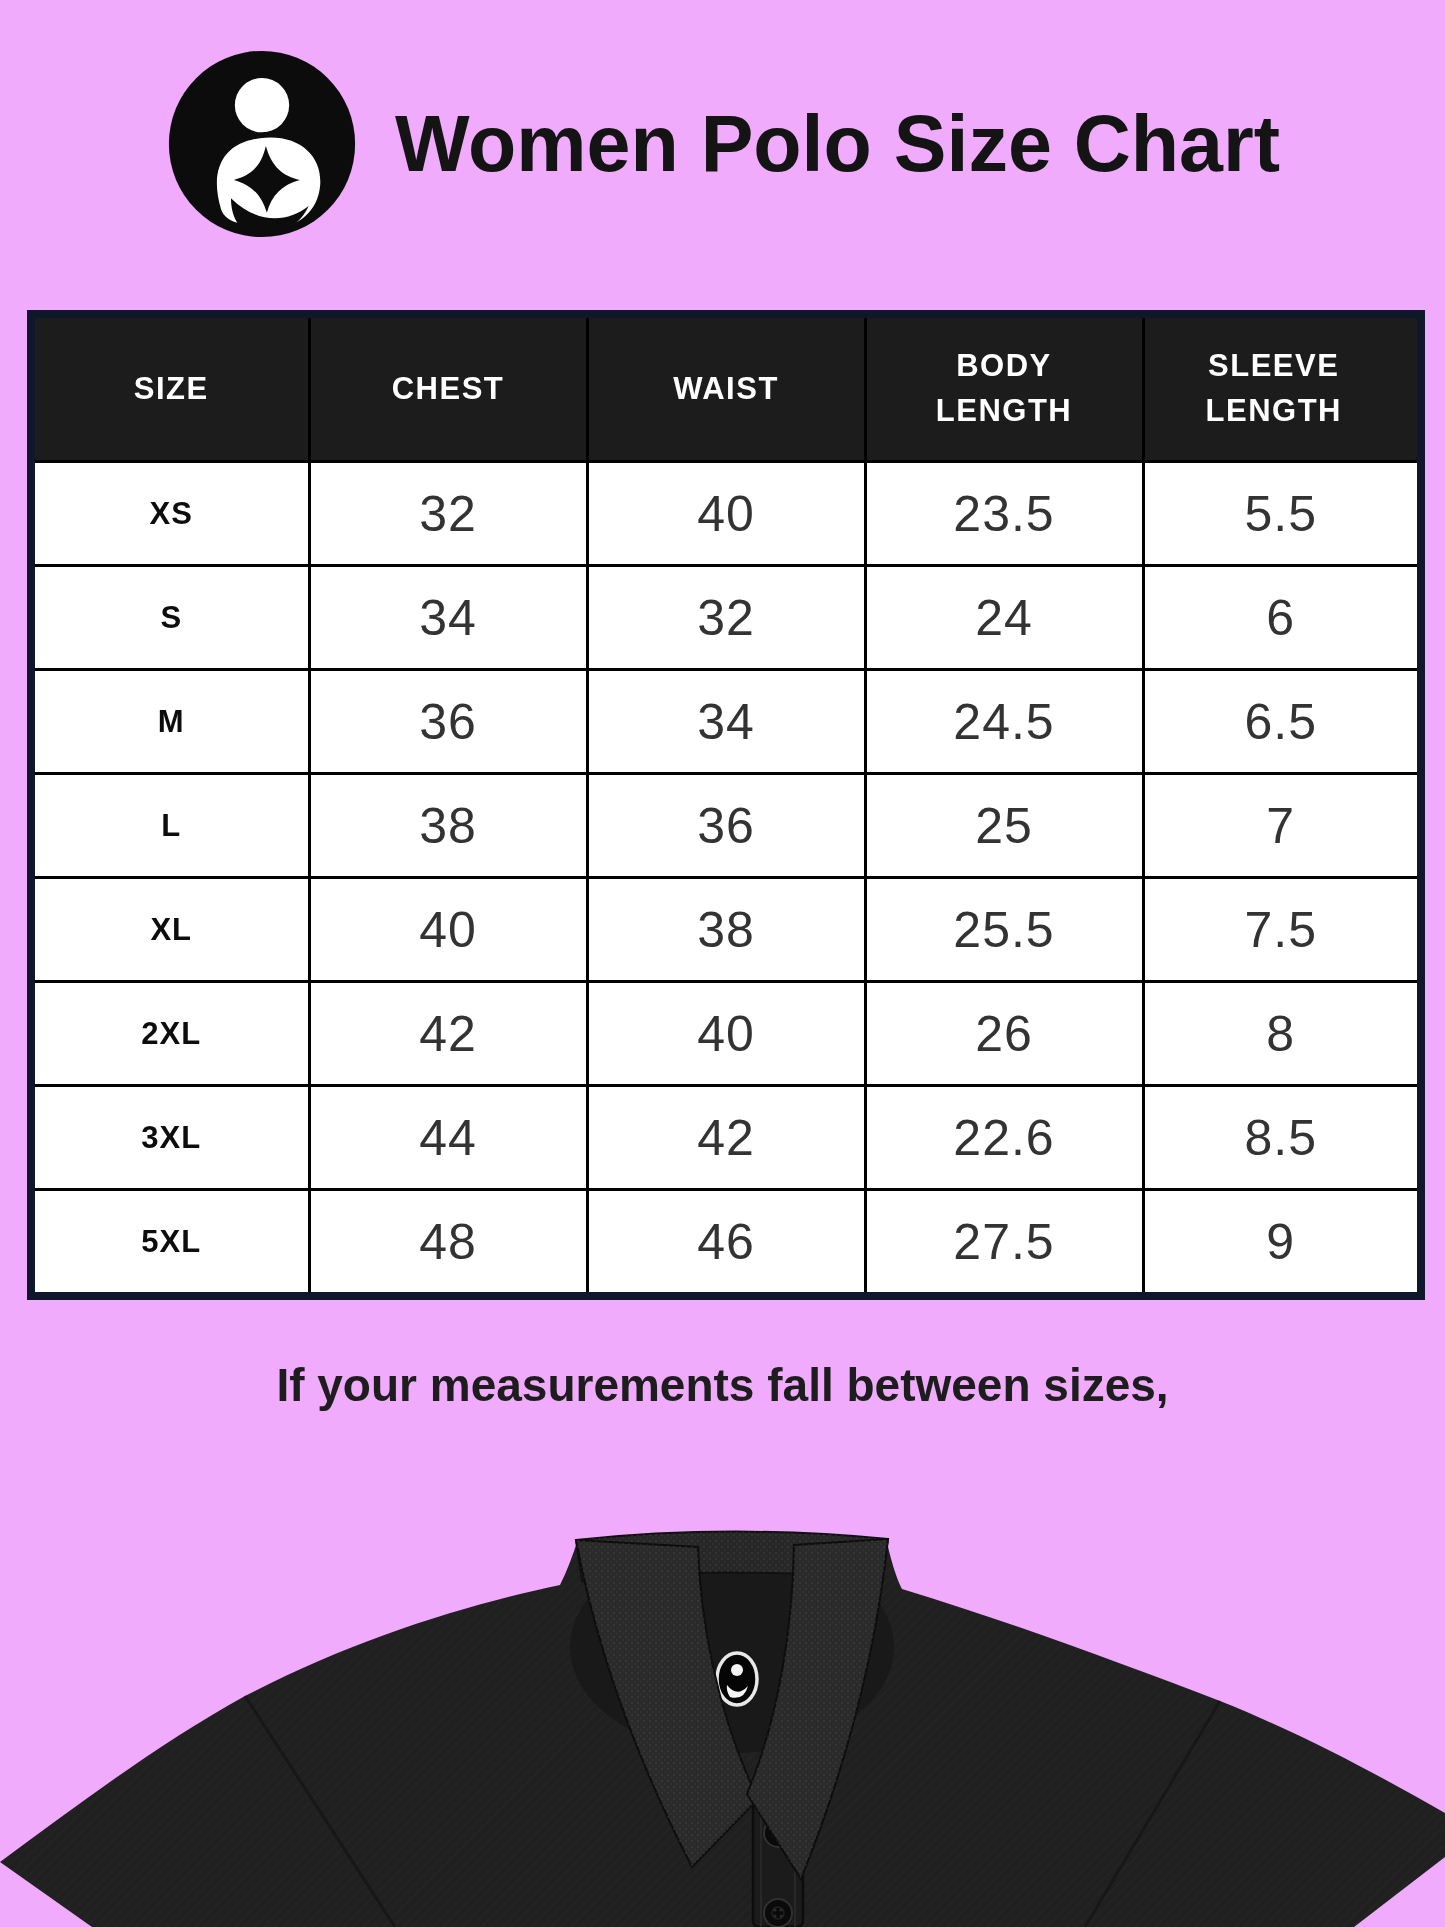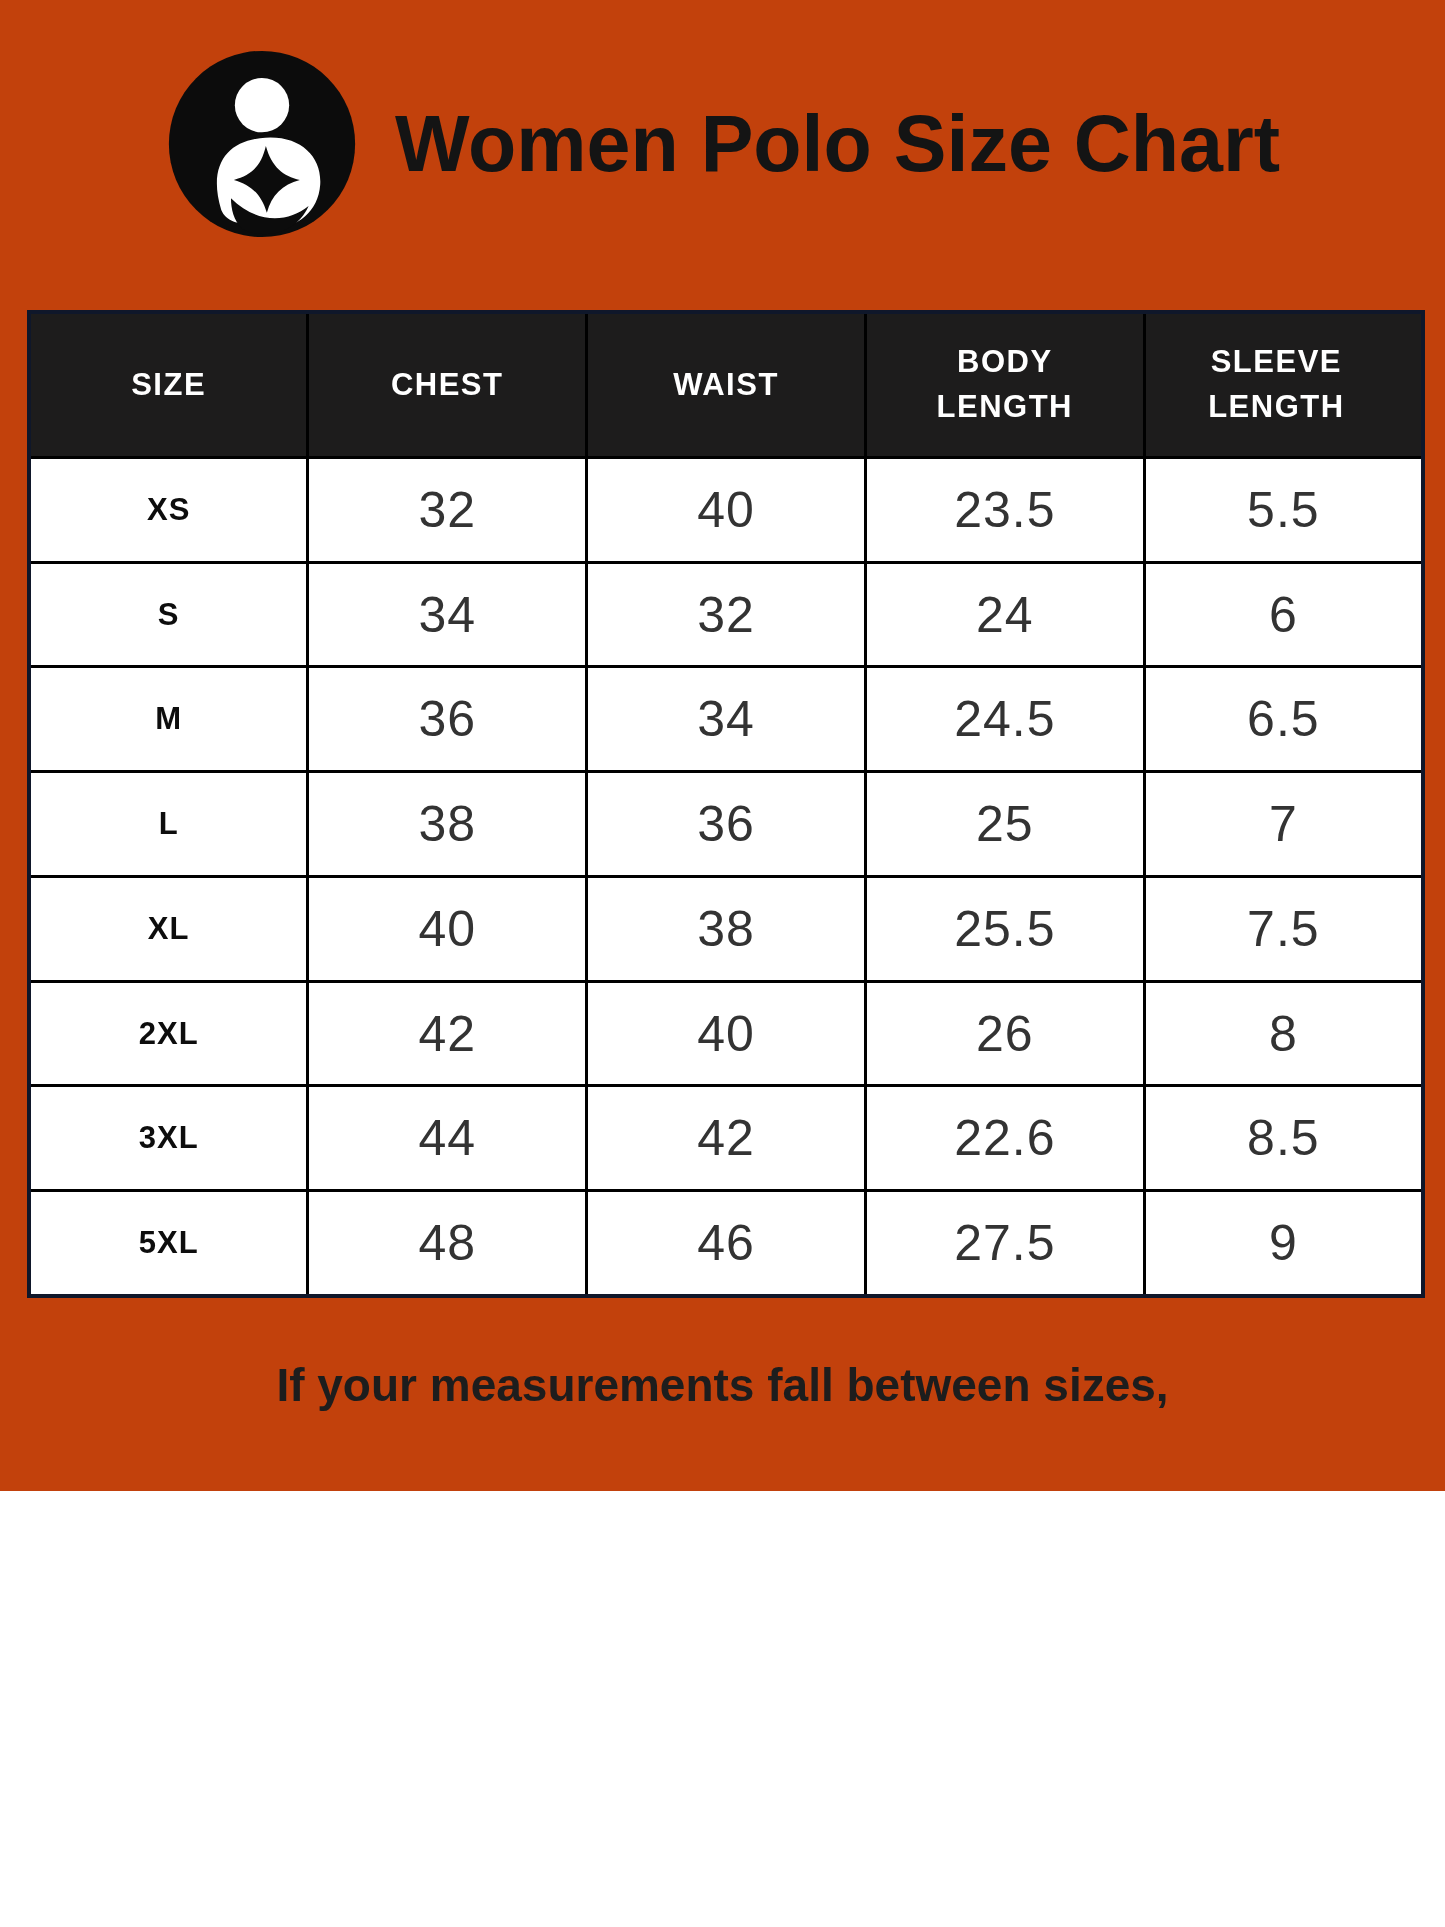--- a/index.html
+++ b/index.html
@@ -1,37 +1,37 @@
 <!DOCTYPE html>
 <html><head>
 <meta charset="utf-8">
 <style>
   html,body { margin:0; padding:0; background:#ffffff; }
   .page {
-    position:relative; width:1445px; height:1491px;
-    background:#c2410c; overflow:hidden;
+    position:relative; width:1445px; height:1927px;
+    background:#f0abfc; overflow:hidden;
     font-family:"Liberation Sans", sans-serif;
   }
 
   
   .brand-header {
     position:absolute; top:36px; left:0; right:0; height:216px;
     display:flex; align-items:center; justify-content:center; gap:36px;
   }
   .brand-logo { width:194px; height:194px; flex:0 0 auto; }
   .page-title {
     font-size:79px; font-weight:700; color:#141414;
     letter-spacing:0px; white-space:nowrap;
   }
 
   
   .size-table {
     position:absolute; left:27px; top:310px; width:1398px; height:988px;
     border-collapse:collapse; table-layout:fixed;
-    border:4px solid #0f172a;
+    border:8px solid #0f172a;
   }
   .size-table th {
     background:#1d1c1c; color:#ffffff;
     font-size:31px; font-weight:700; letter-spacing:1.5px;
     height:142px; text-align:center; vertical-align:middle;
     border:3px solid #000; line-height:1.45; padding:0 30px;
   }
   .size-table td {
     border:3px solid #000; text-align:center; vertical-align:middle;
     height:99px; background:#ffffff;

